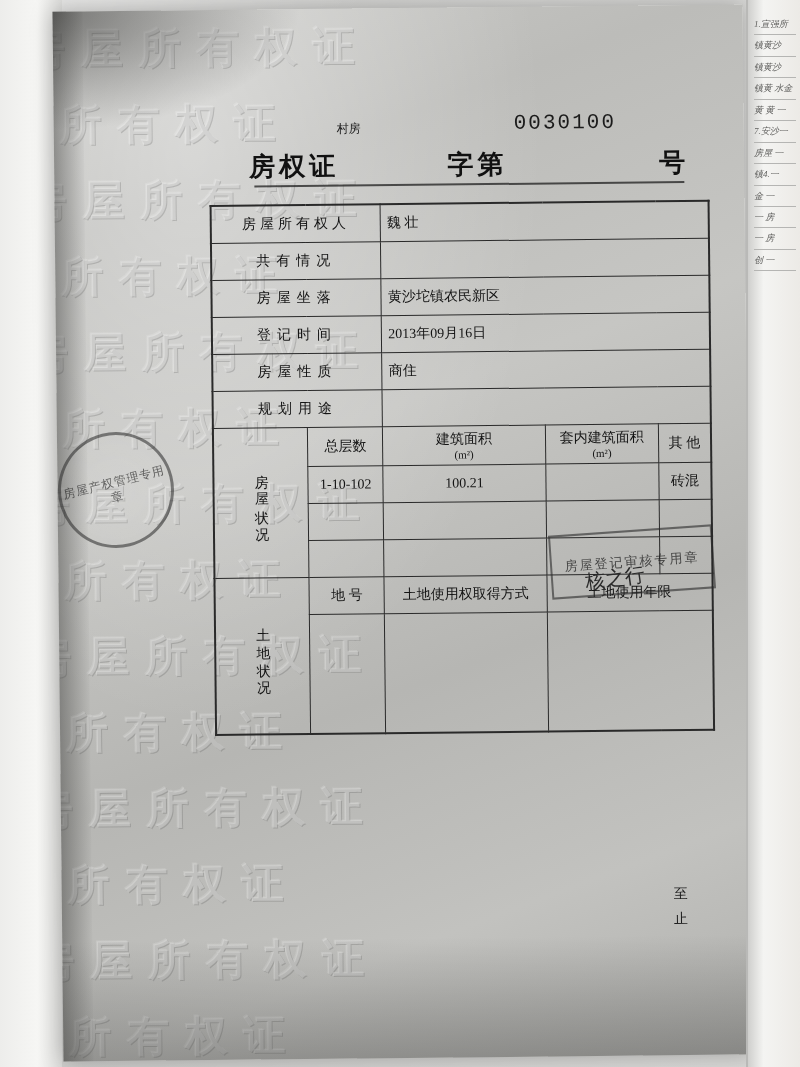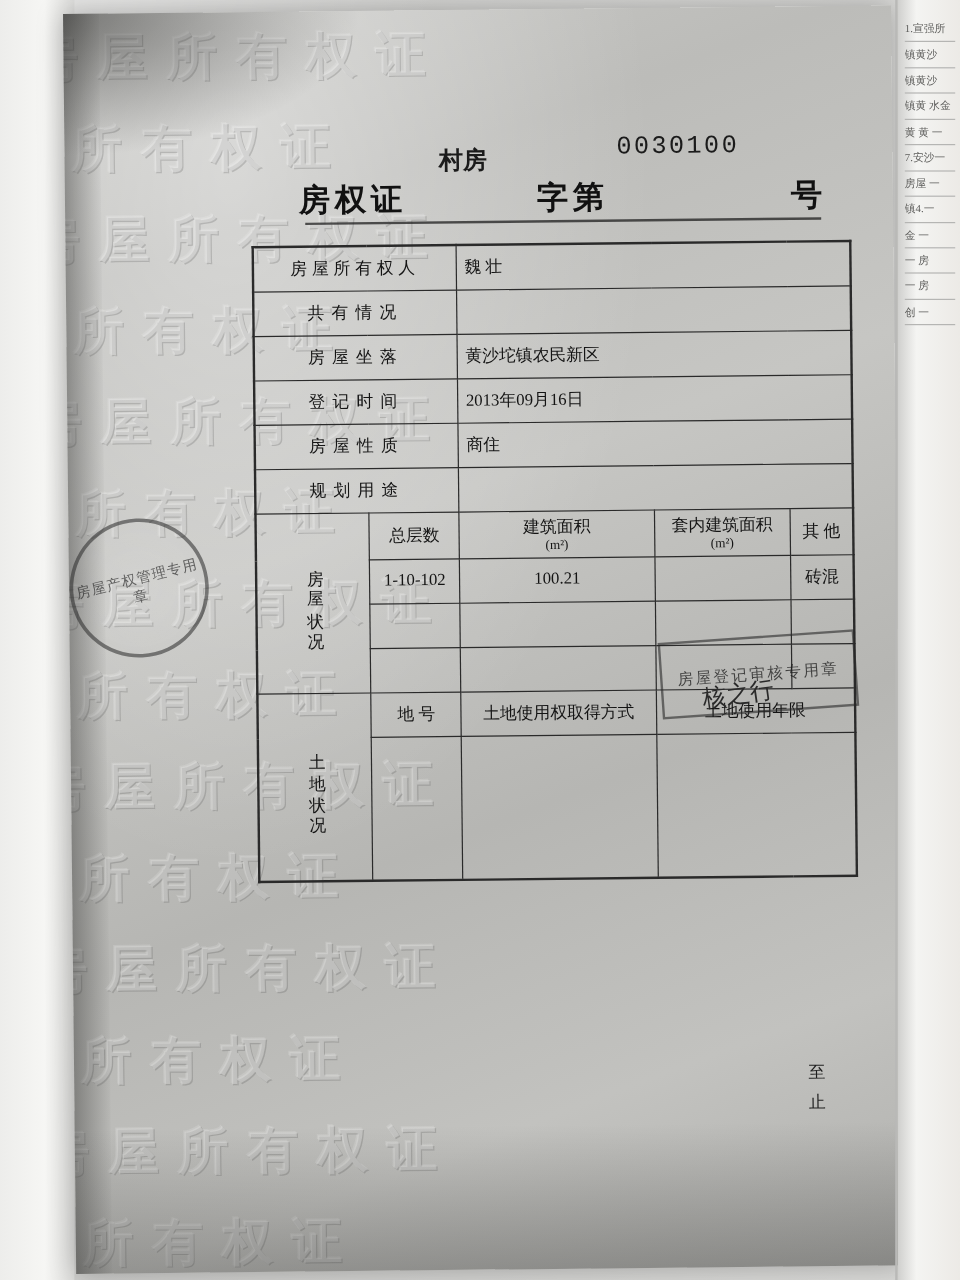--- a/index.html
+++ b/index.html
@@ -20,20 +20,21 @@
   #left-margin{
     position:absolute;left:0;top:0;width:62px;height:1067px;
     background:linear-gradient(to right,#ededeb,#f6f6f4 60%,#dcdcda);
   }
   
   #right-strip{
     position:absolute;right:0;top:0;width:52px;height:1067px;
     background:linear-gradient(to right,#cfcfcd,#f4f4f2 30%,#eceae6);
     border-left:2px solid #b9b9b7;
     overflow:hidden;
+    font-style:italic;
   }
   #right-strip .rtext{
     font-size:9px;color:#5e5e5c;line-height:1.05;
     writing-mode:horizontal-tb;
     padding:14px 4px 0 6px;
     letter-spacing:0px;
   }
   #right-strip .rtext div{
     border-bottom:1px solid #b5b5b3;
     padding:6px 0 5px 0;
@@ -78,21 +79,21 @@
     position:absolute;left:0;top:0;width:250px;height:120px;
     background:radial-gradient(ellipse at 0% 0%, rgba(40,40,38,.55), rgba(40,40,38,0) 70%);
   }
   #bottom-shade{
     position:absolute;left:0;bottom:0;width:100%;height:120px;
     background:linear-gradient(to top, rgba(60,60,58,.35), rgba(60,60,58,0));
   }
 
   
   .hdr{position:absolute;z-index:5;color:#1b1b1b;}
-  #hdr-village{left:312px;top:112px;font-size:20px;font-weight:bold;}
+  #hdr-village{left:283px;top:112px;font-size:12px;}
   #hdr-number{left:460px;top:105px;font-size:21px;letter-spacing:2px;
                font-family:"Liberation Mono","DejaVu Sans Mono",monospace;}
   #title-row{
     position:absolute;z-index:5;left:195px;top:140px;width:440px;
     display:flex;align-items:baseline;color:#111;
   }
   #title-row .t{font-size:26px;font-weight:bold;letter-spacing:4px;text-align:right;}
   #title-row .g{flex:0 0 auto;}
   #title-underline{
     position:absolute;z-index:4;left:200px;top:176px;width:430px;height:2px;

